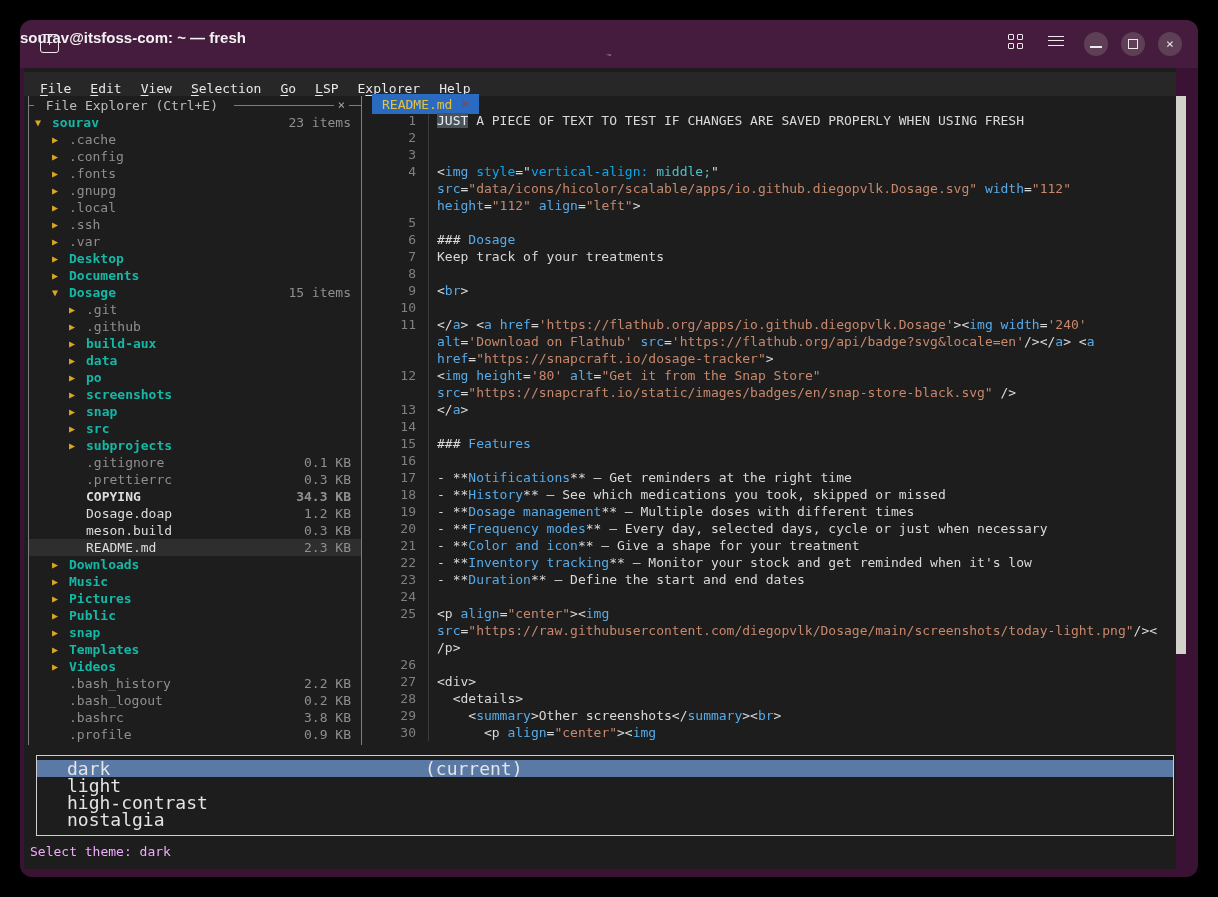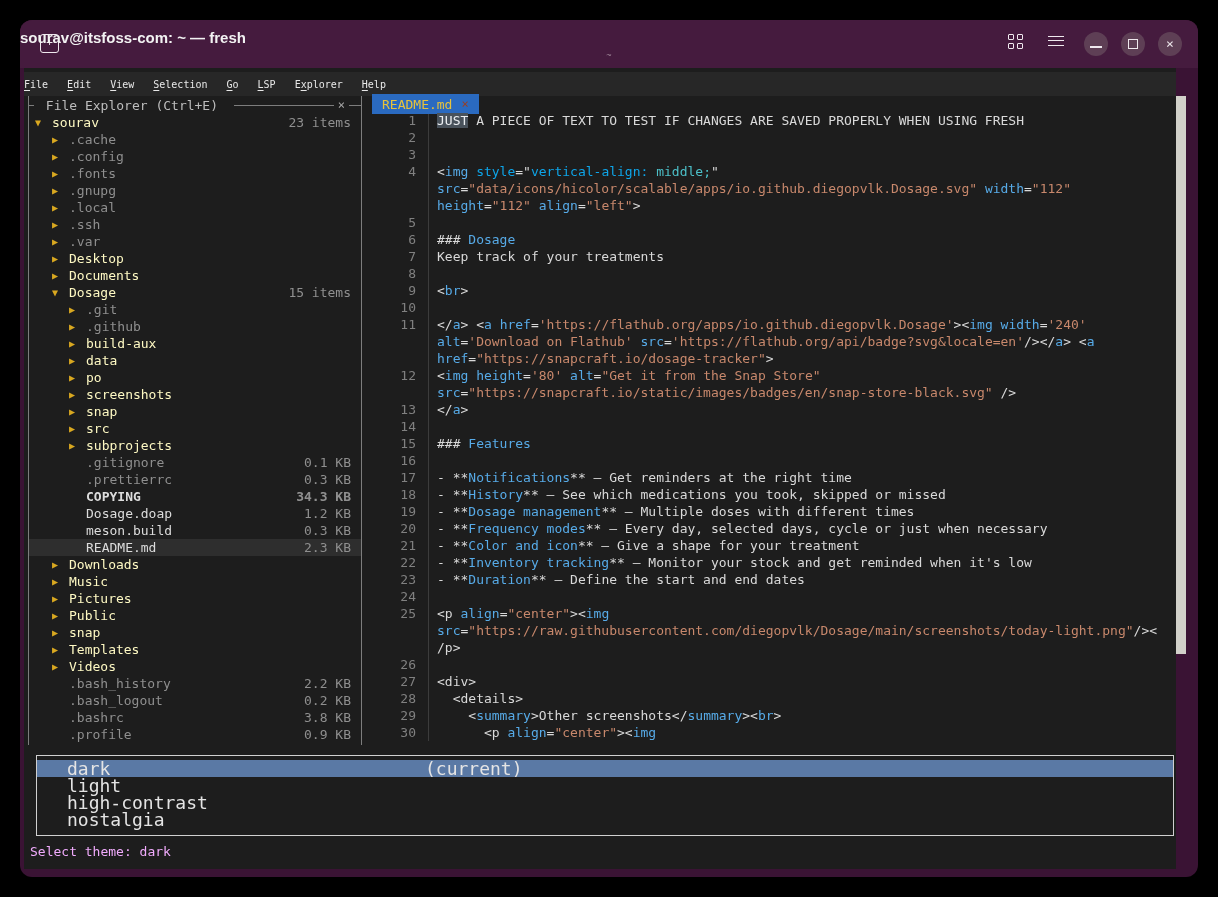--- a/index.html
+++ b/index.html
@@ -23,37 +23,37 @@
   .circ{position:absolute;top:12px;width:24px;height:24px;border-radius:50%;background:#5e3f55;
         color:#efe9ee;text-align:center;cursor:pointer;}
   .c-min{left:1064px;}.c-max{left:1101px;}.c-x{left:1138px;}
   .circ .dash{position:absolute;left:6px;right:6px;top:14px;border-top:2px solid #efe9ee;}
   .circ .sq{position:absolute;left:7px;top:7px;width:8px;height:8px;border:1.6px solid #efe9ee;}
   .circ .xx{font-size:13px;line-height:24px;font-family:"DejaVu Sans Mono",monospace;}
   
   .tbody{position:absolute;left:4px;top:48px;width:1152px;bottom:8px;background:#1d1d1d;overflow:hidden;}
   
   .menubar{position:absolute;left:0;top:4px;right:0;height:24px;background:#272727;
-           display:flex;align-items:center;gap:19px;color:#e8e8e8;font-size:10px;}
+           display:flex;align-items:flex-end;gap:19px;padding-left:16px;color:#e8e8e8;font-size:13px;}
   .menu-item{cursor:pointer;white-space:pre;}
   .menu-item u{text-decoration:underline;text-underline-offset:2px;}
   
   .explorer{position:absolute;left:4px;top:28px;width:332px;height:649px;
             border-left:1px solid #7d7d7d;border-right:1px solid #7d7d7d;background:#1d1d1d;font-size:13px;}
   .ex-head{display:flex;align-items:center;height:18px;color:#bdbdbd;}
   .ex-head .hl{height:0;border-top:1px solid #7d7d7d;}
   .ex-head .hl.a{width:5px;}
   .ex-head .hl.b{flex:1;margin-left:6px;}
   .ex-head .hl.c{width:12px;}
   .ex-head .ttl{padding:0 2px 0 4px;white-space:pre;}
   .ex-close{color:#a8a8a8;padding:0 4px;cursor:pointer;font-size:12px;}
   .ex-row{display:flex;align-items:center;height:17px;white-space:pre;cursor:pointer;}
   .ex-sel{background:#2e2e2e;}
   .tri{width:17px;display:inline-block;font-size:10px;color:#d9a820;flex:none;}
-  .tone-blue{color:#fef9c3;}
+  .tone-blue{color:#14b8a6;font-weight:bold;}
   .tone-dim{color:#8f8f8f;}
   .tone-plain{color:#dcdcdc;}
   .ex-meta{margin-left:auto;padding-right:10px;color:#8f8f8f;}
   
   .tab{position:absolute;left:348px;top:26px;height:20px;background:#2a6ac0;display:flex;
        align-items:center;padding:0 10px;font-size:13px;color:#e6c23c;cursor:pointer;}
   .tab-close{color:#9c3f21;margin-left:9px;font-size:12px;cursor:pointer;}
   
   .gutterline{position:absolute;left:404px;top:46px;height:627px;border-left:1px solid #3c3c3c;}
   .editor{position:absolute;left:348px;top:44px;width:804px;height:700px;overflow:hidden;font-size:13px;line-height:17px;}

